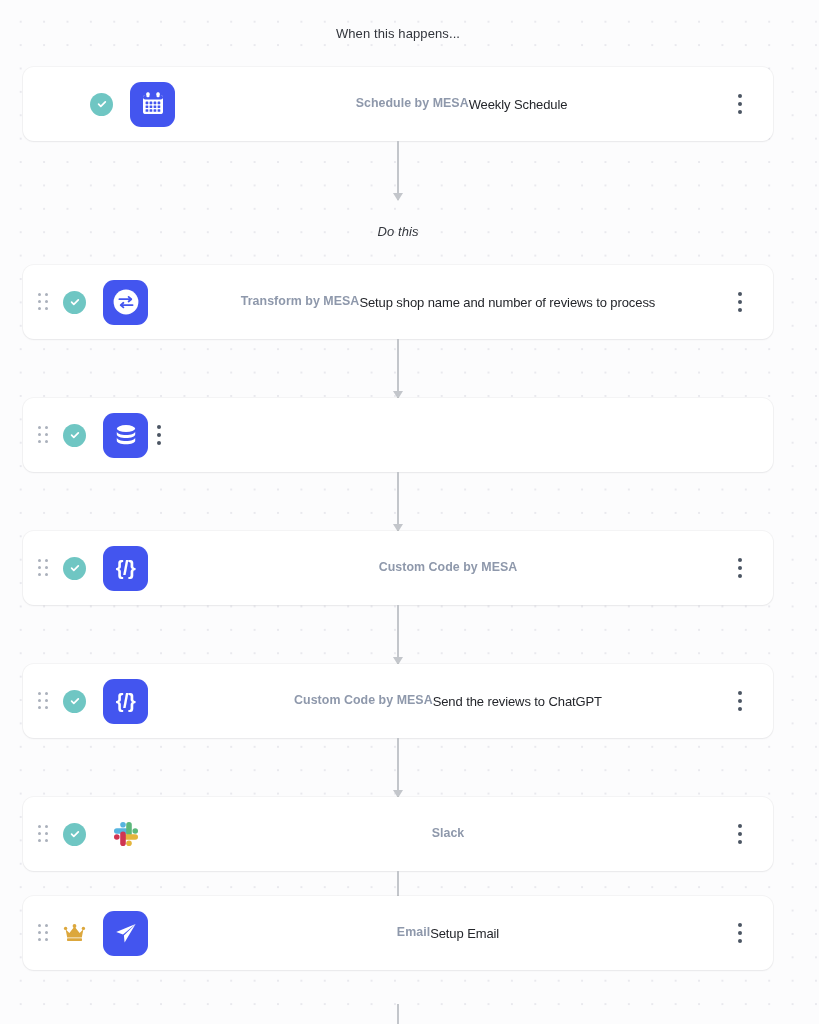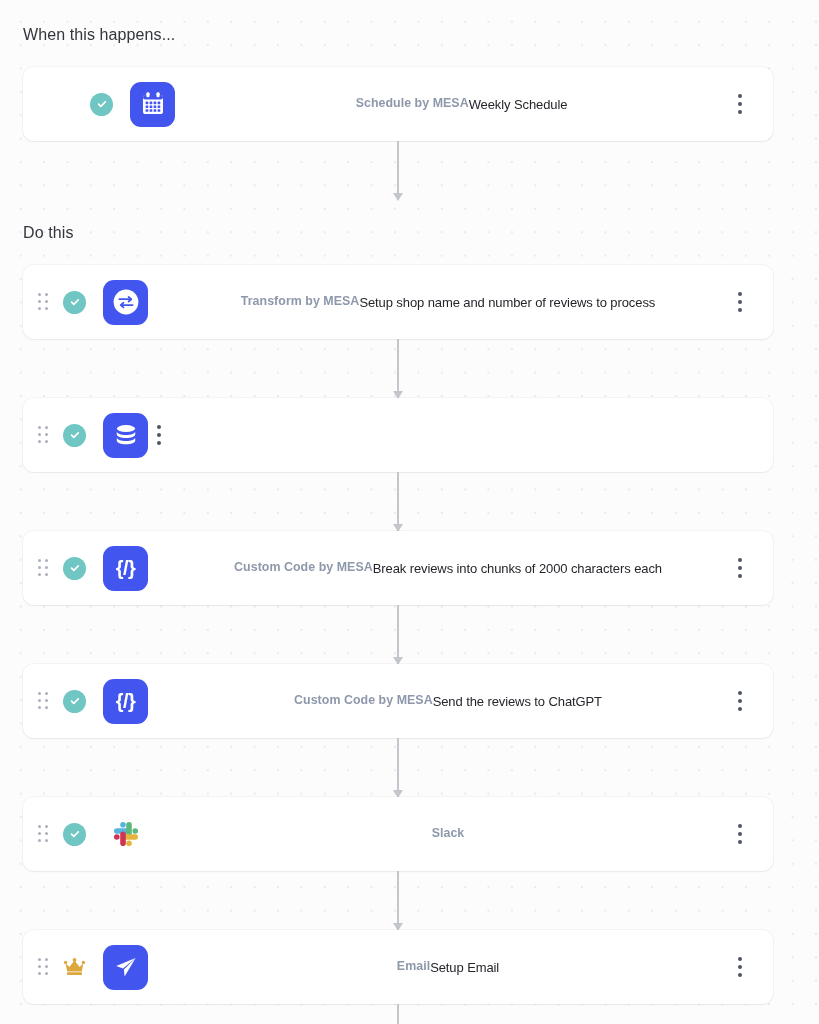--- a/index.html
+++ b/index.html
@@ -23,21 +23,22 @@
     position: relative;
     width: 819px;
     height: 1024px;
   }
 
   
   .section-label {
     position: absolute;
     left: 23px;
     width: 750px;
-    font-size: 16px;
+    text-align: center;
+    font-size: 13px;
     color: #32353c;
     letter-spacing: 0.1px;
   }
 
   
   .connector {
     position: absolute;
     left: 397px;
     width: 2px;
     background: #c3c6cb;
@@ -230,21 +231,21 @@
       <i></i>
       <i></i>
       <i></i>
     </div>
   </div>
 
   <div class="connector" style="top:141px; height:59px;">
     <div class="arrow-head"></div>
   </div>
 
-  <div class="section-label" style="top:224px;">Do this</div>
+  <div class="section-label" style="top:224px;font-style:italic;">Do this</div>
 
   <div class="card" style="top:265px;">
     <div class="drag-handle">
       <i></i>
         <i></i>
         <i></i>
         <i></i>
         <i></i>
         <i></i>
     </div>
@@ -331,21 +332,20 @@
         <svg width="12" height="12" viewBox="0 0 12 12" aria-hidden="true">
           <path d="M2.6 6.2 L4.8 8.4 L9.3 3.9" fill="none" stroke="#ffffff" stroke-width="1.7" stroke-linecap="round" stroke-linejoin="round"></path>
         </svg>
       </div>
     </div>
     <div class="app-icon blue">
       <span class="code-glyph">{/}</span>
     </div>
     <div class="card-text">
       <div class="card-subtitle">Custom Code by MESA</div>
-      <div class="card-title">Break reviews into chunks of 2000 characters each</div>
     </div>
     <div class="kebab-menu">
       <i></i>
       <i></i>
       <i></i>
     </div>
   </div>
 
   <div class="connector" style="top:605px; height:59px;">
     <div class="arrow-head"></div>
@@ -432,21 +432,21 @@
       <i></i>
       <i></i>
       <i></i>
     </div>
   </div>
 
   <div class="connector" style="top:871px; height:59px;">
     <div class="arrow-head"></div>
   </div>
 
-  <div class="card" style="top:930px;justify-content:space-between;">
+  <div class="card" style="top:896px;justify-content:space-between;">
     <div class="drag-handle">
       <i></i>
         <i></i>
         <i></i>
         <i></i>
         <i></i>
         <i></i>
     </div>
     <div class="status-badge">
       <svg width="23" height="20" viewBox="0 0 23 20" aria-hidden="true">

